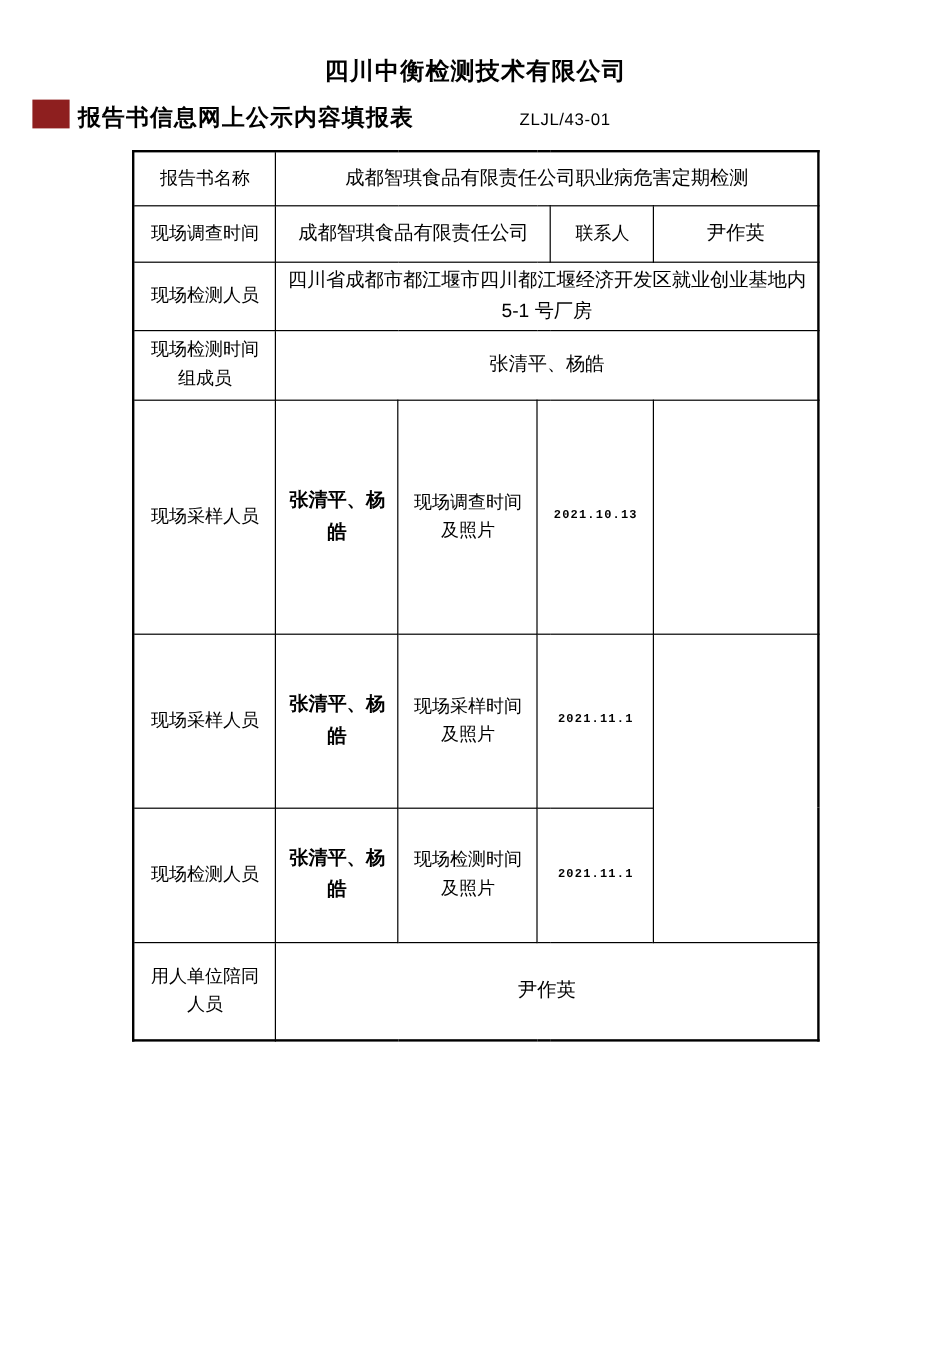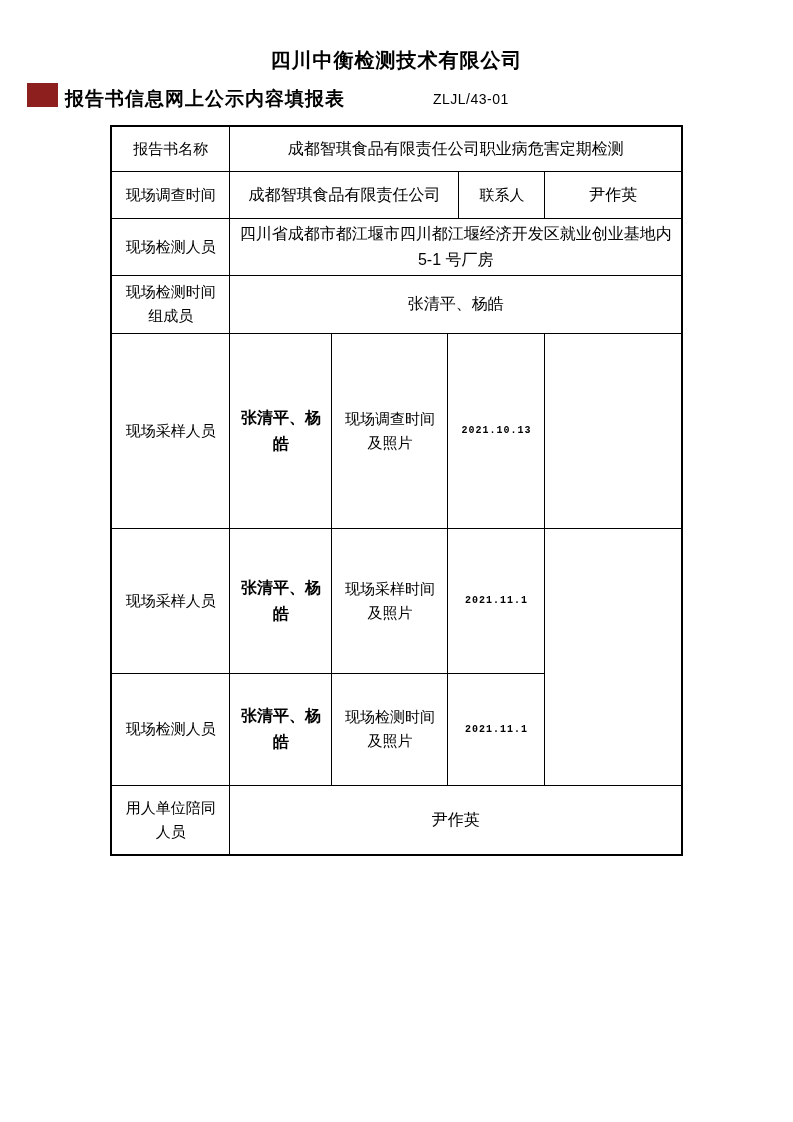--- a/index.html
+++ b/index.html
@@ -56,21 +56,21 @@
     white-space:pre-line;
     overflow:hidden;
   }
   .r1{height:45px}
   .r2{height:47px}
   .r3{height:48px}
   .r4{height:58px}
   .r5{height:195px}
   .r6{height:145px}
   .r7{height:112px}
-  .r8{height:70px}
+  .r8{height:82px}
 
   td.lbl{
     font-size:15px;
     font-weight:normal;
     line-height:24px;
     padding:2px 6px;
   }
   td.val{
     font-size:16px;
     font-weight:normal;

